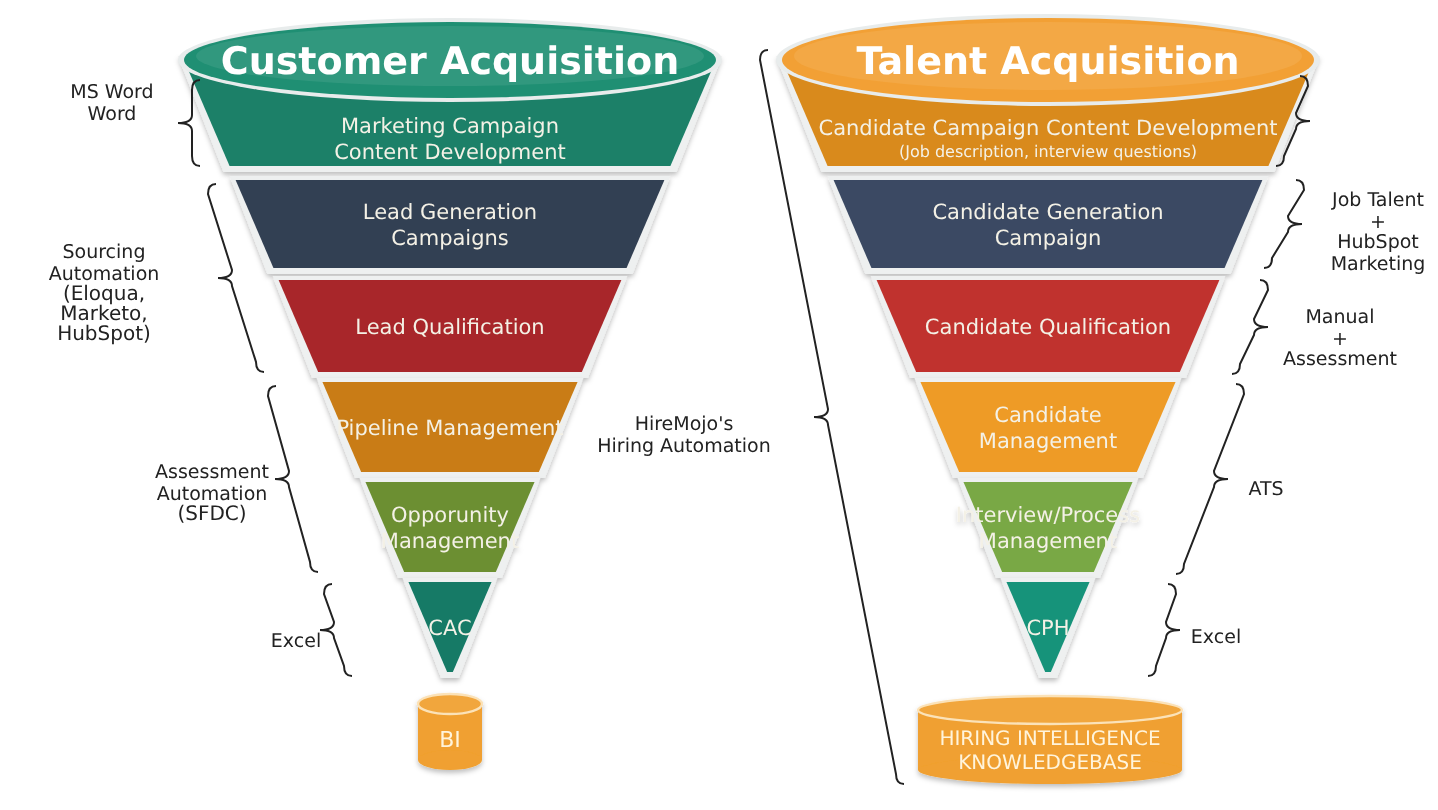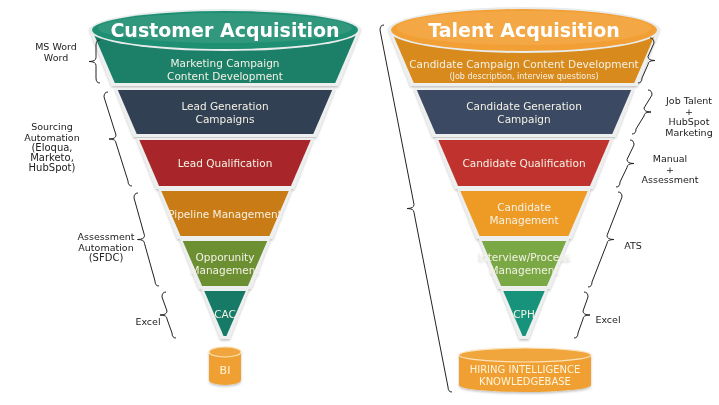--- a/index.html
+++ b/index.html
@@ -158,13 +158,17 @@
     <span>Manual</span>
     <span>+</span>
     <span>Assessment</span>
   </div>
   <div class="lbl" style="left:621px;top:245px">
     <span>ATS</span>
   </div>
   <div class="lbl" style="left:596px;top:319px">
     <span>Excel</span>
   </div>
+  <div class="lbl" style="left:330px;top:218px">
+    <span>HireMojo's</span>
+    <span>Hiring Automation</span>
+  </div>
 </div>
 
 </body></html>

